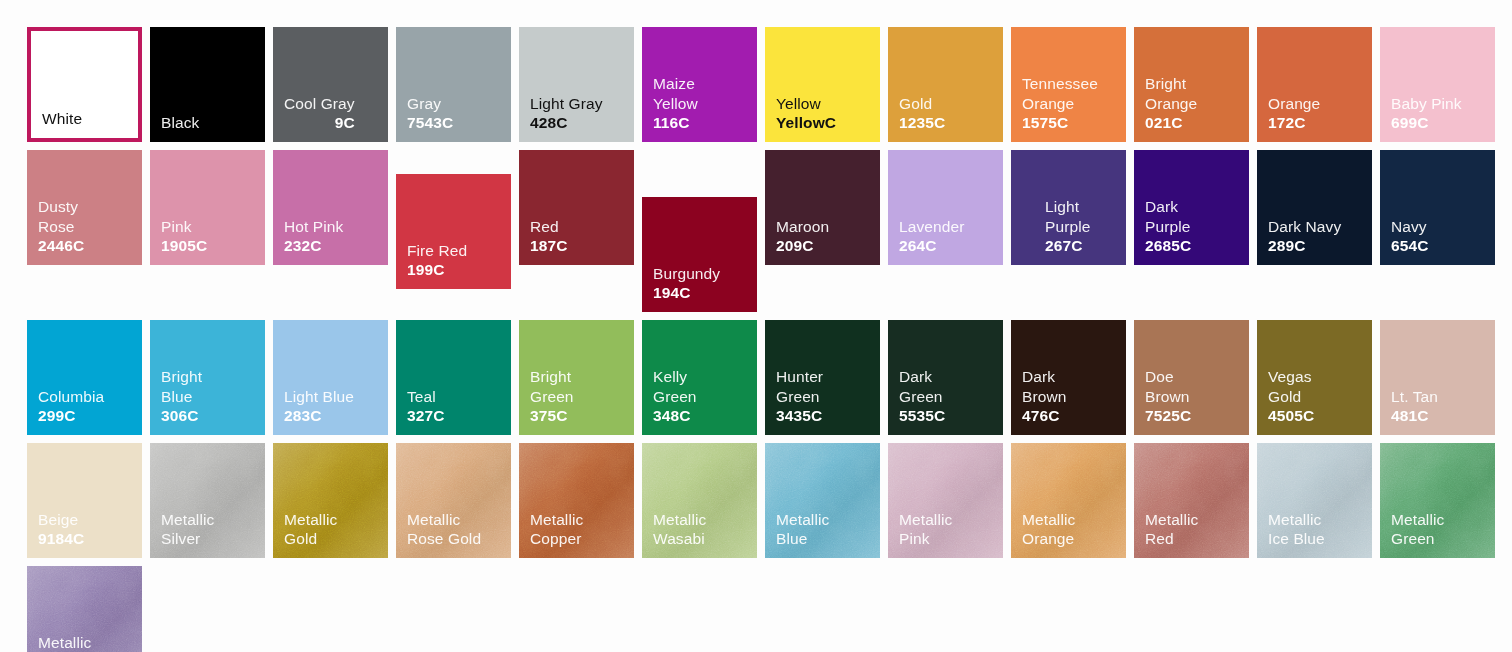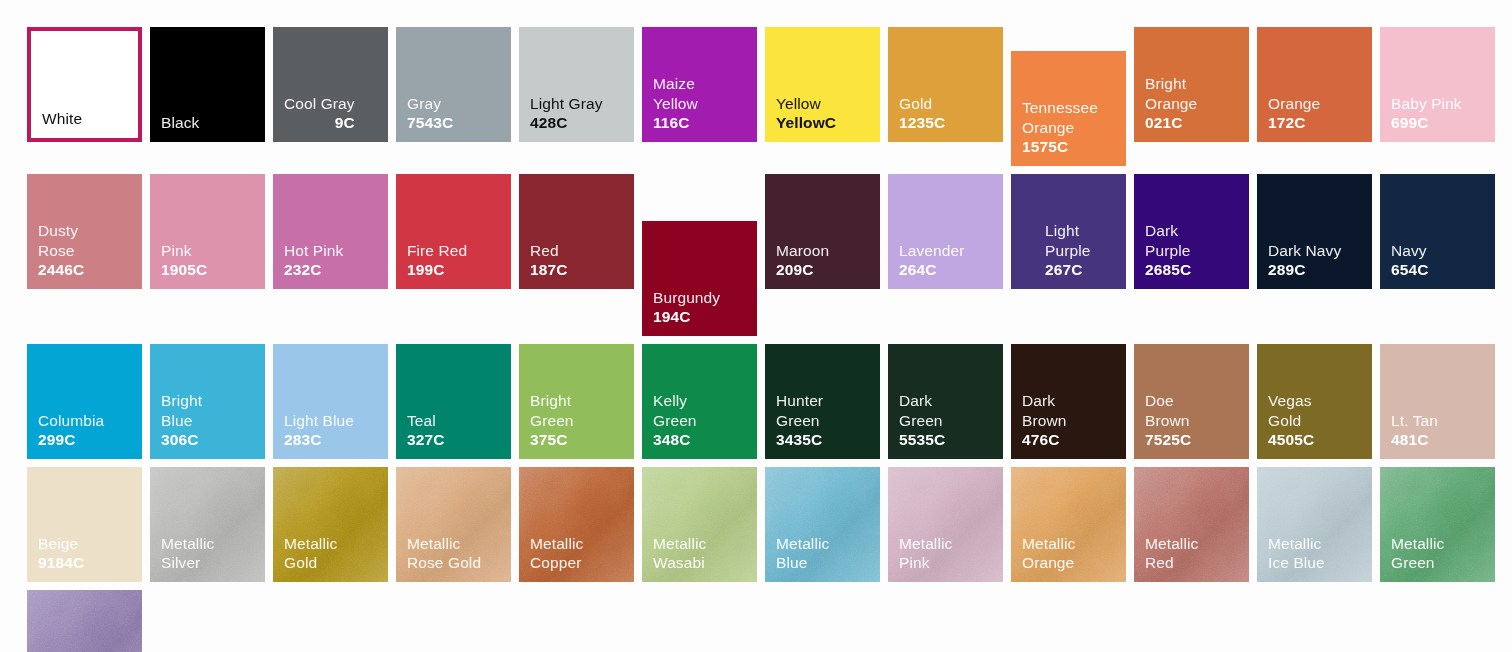--- a/index.html
+++ b/index.html
@@ -145,21 +145,21 @@
         <span class="name">Yellow</span>
         <span class="code">YellowC</span>
       </div>
     </div>
     <div class="swatch txt-light" style="background: rgb(221, 160, 59);">
       <div class="label">
         <span class="name">Gold</span>
         <span class="code">1235C</span>
       </div>
     </div>
-    <div class="swatch txt-light" style="background: rgb(239, 132, 69); margin-top: 24px;">
+    <div class="swatch txt-light" style="background: rgb(239, 132, 69);">
       <div class="label">
         <span class="name">Tennessee
 Orange</span>
         <span class="code">1575C</span>
       </div>
     </div>
     <div class="swatch txt-light" style="background: rgb(213, 112, 58);">
       <div class="label">
         <span class="name">Bright
 Orange</span>
@@ -190,21 +190,21 @@
         <span class="name">Pink</span>
         <span class="code">1905C</span>
       </div>
     </div>
     <div class="swatch txt-light" style="background: rgb(199, 111, 168);">
       <div class="label">
         <span class="name">Hot Pink</span>
         <span class="code">232C</span>
       </div>
     </div>
-    <div class="swatch txt-light" style="background: rgb(209, 54, 68);">
+    <div class="swatch txt-light" style="background: rgb(209, 54, 68); margin-top: 24px;">
       <div class="label">
         <span class="name">Fire Red</span>
         <span class="code">199C</span>
       </div>
     </div>
     <div class="swatch txt-light" style="background: rgb(138, 38, 48);">
       <div class="label">
         <span class="name">Red</span>
         <span class="code">187C</span>
       </div>

